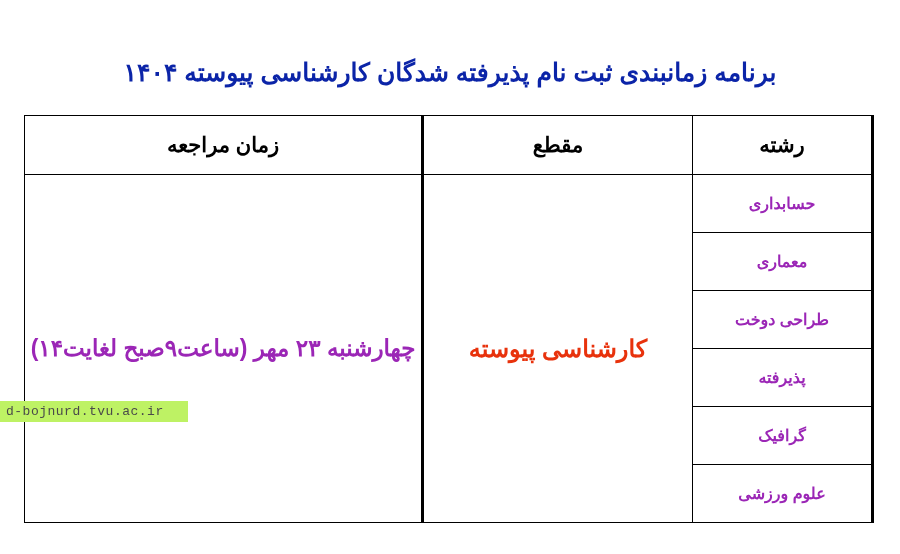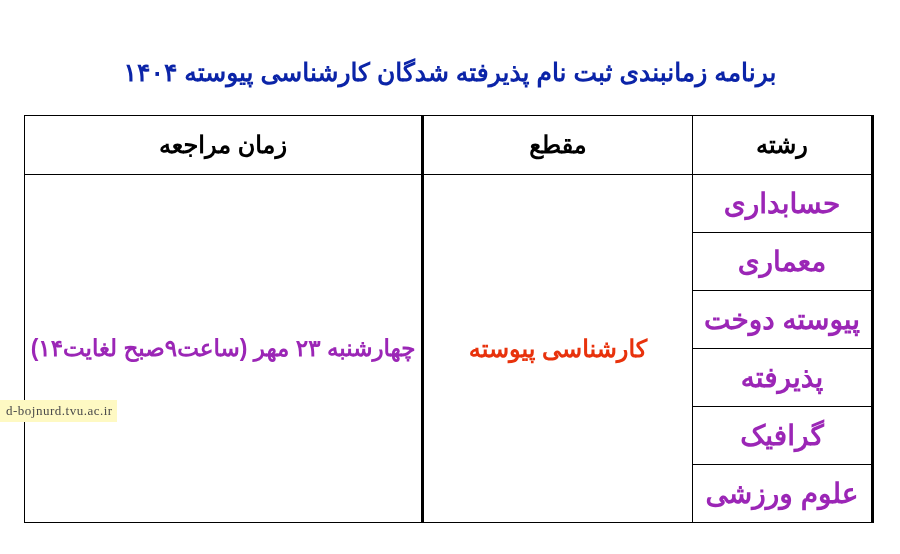--- a/index.html
+++ b/index.html
@@ -55,36 +55,36 @@
     padding: 0;
   }
 
   
   .col-reshte { width: 180px; }
   .col-moqta  { width: 270px; }
   .col-zaman  { width: 398px; }
 
   .head-cell {
     height: 58px;
-    font-size: 24px;
+    font-size: 21px;
     font-weight: bold;
     color: #000000;
   }
 
   
   .sep-right {
     border-right: 3px solid #000000 !important;
   }
   .sep-left {
     border-left: 3px solid #000000 !important;
   }
 
   .reshte-cell {
     height: 57px;
-    font-size: 28px;
+    font-size: 16px;
     font-weight: bold;
     color: #9b26b6;
   }
 
   .moqta-cell {
     font-size: 24px;
     font-weight: bold;
     color: #e8320c;
   }
 
@@ -92,26 +92,26 @@
     font-size: 23px;
     font-weight: bold;
     color: #9b26b6;
     white-space: nowrap;
   }
 
   .watermark {
     position: absolute;
     left: 0;
     bottom: 0;
-    background: #fef9c3;
+    background: #bef264;
     color: #4a4a4a;
     font-size: 13px;
-    font-family: Liberation Serif, serif;
+    font-family: Liberation Mono, monospace;
     direction: ltr;
-    padding: 3px 4px 3px 6px;
+    padding: 3px 24px 3px 6px;
     letter-spacing: 0.5px;
   }
 </style>
 </head>
 <body>
 
 <div class="page">
 
   <h1 class="title">برنامه زمانبندی ثبت نام پذیرفته شدگان کارشناسی پیوسته ۱۴۰۴</h1>
 
@@ -131,21 +131,21 @@
 
         <tr>
           <td class="reshte-cell sep-right">حسابداری</td>
           <td class="moqta-cell sep-left" rowspan="6">کارشناسی پیوسته</td>
           <td class="zaman-cell" rowspan="6">چهارشنبه ۲۳ مهر (ساعت۹صبح لغایت۱۴)</td>
         </tr>
         <tr>
           <td class="reshte-cell sep-right">معماری</td>
         </tr>
         <tr>
-          <td class="reshte-cell sep-right">پیوسته دوخت</td>
+          <td class="reshte-cell sep-right">طراحی دوخت</td>
         </tr>
         <tr>
           <td class="reshte-cell sep-right">پذیرفته</td>
         </tr>
         <tr>
           <td class="reshte-cell sep-right">گرافیک</td>
         </tr>
         <tr>
           <td class="reshte-cell sep-right">علوم ورزشی</td>
         </tr>

